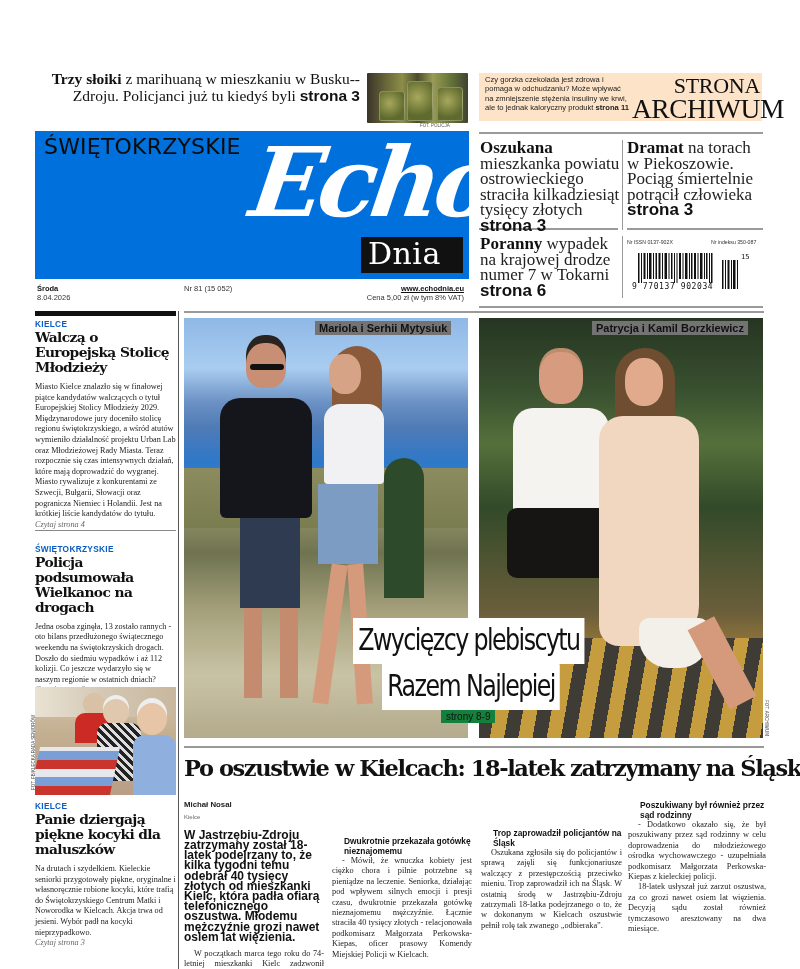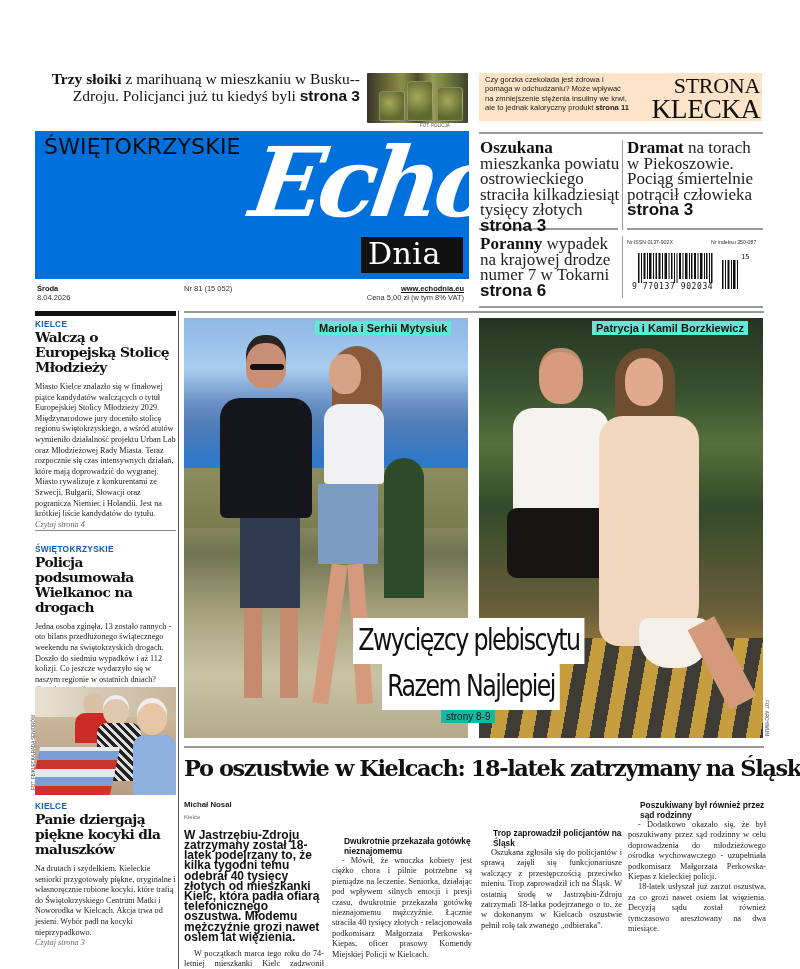--- a/index.html
+++ b/index.html
@@ -65,26 +65,26 @@
   .left-ref { font-family: "Liberation Serif", serif; font-style: italic; font-size: 8.2px; line-height: 10px; color: #666; }
   .left-top-bar { height: 5px; background: #111; width: 141px; }
   #left-photo { left: 35px; top: 687px; width: 141px; height: 108px; overflow: hidden; background: linear-gradient(180deg,#d9c9b2 0%,#c4b093 40%,#b89e84 100%); }
   #left-photo-credit { left: 31px; top: 690px; width: 8px; height: 100px; }
   #left-photo-credit span { display: block; transform: rotate(-90deg) translateX(-100px); transform-origin: 0 0; font-family: "Liberation Sans", sans-serif; font-size: 4.5px; color: #444; white-space: nowrap; width: 100px; }
   #left-vrule { left: 178px; top: 311px; height: 658px; width: 1px; background: #555; }
 
   
   #photo-a { left: 184px; top: 318px; width: 284px; height: 420px; overflow: hidden; background: linear-gradient(180deg,#8fb8e5 0%,#a9cdf0 12%,#6c91c4 20%,#4f7bb6 26%,#2f78c8 34%,#3b83c9 42%,#8a8c62 48%,#6f7350 56%,#a6a17c 70%,#c9c3a5 85%,#b4aa8c 100%); }
   #photo-b { left: 479px; top: 318px; width: 284px; height: 420px; overflow: hidden; background: linear-gradient(180deg,#263522 0%,#3a5230 18%,#56703b 30%,#324a29 45%,#6b5e3b 70%,#9b7b3a 80%,#4c4940 90%,#c29a45 100%); }
-  .photo-caption { font-family: "Liberation Sans", sans-serif; font-weight: bold; font-size: 11px; background: #5eead4; color: #111; padding: 1px 4px; white-space: nowrap; }
+  .photo-caption { font-family: "Liberation Sans", sans-serif; font-weight: bold; font-size: 11px; background: #737373; color: #111; padding: 1px 4px; white-space: nowrap; }
   #caption-a { left: 315px; top: 321px; }
   #caption-b { left: 592px; top: 321px; }
   #plebiscyt-1 { left: 353px; top: 618px; height: 46px; background: #fff; padding: 0 6px; font-family: "DejaVu Sans Condensed", "DejaVu Sans", sans-serif; font-size: 30px; line-height: 44px; color: #111; letter-spacing: -1.8px; transform: scaleX(0.88); transform-origin: left; white-space: nowrap; }
   #plebiscyt-2 { left: 382px; top: 664px; height: 46px; background: #fff; padding: 0 6px; font-family: "DejaVu Sans Condensed", "DejaVu Sans", sans-serif; font-size: 30px; line-height: 44px; color: #111; letter-spacing: -1.8px; transform: scaleX(0.88); transform-origin: left; white-space: nowrap; }
-  #plebiscyt-pages { left: 441px; top: 710px; background: #14b8a6; padding: 1px 5px; font-family: "Liberation Sans", sans-serif; font-size: 10px; color: #111; }
+  #plebiscyt-pages { left: 441px; top: 710px; background: #15803d; padding: 1px 5px; font-family: "Liberation Sans", sans-serif; font-size: 10px; color: #111; }
   #photo-b-credit { left: 762px; top: 700px; width: 8px; height: 40px; }
   #photo-b-credit span { display: block; transform: rotate(90deg); transform-origin: 0 0; font-family: "Liberation Sans", sans-serif; font-size: 4.5px; color: #444; white-space: nowrap; position: absolute; left: 7px; top: 0; }
 
   
   #main-rule { left: 184px; top: 746px; width: 580px; height: 1.5px; background: #999; }
   #main-headline { left: 184px; top: 755px; font-family: "DejaVu Serif", serif; font-weight: bold; font-size: 22.5px; letter-spacing: -1.4px; color: #111; white-space: nowrap; }
   .col { font-family: "Liberation Serif", serif; font-size: 8.3px; line-height: 10.4px; color: #222; text-align: justify; }
   .col .sub { font-family: "Liberation Sans", sans-serif; font-weight: bold; font-size: 8.4px; line-height: 10px; color: #111; padding-left: 12px; text-align: left; margin-top: 9px; }
   .col p { text-indent: 0; }
   .col .ind { text-indent: 10px; }
@@ -108,21 +108,21 @@
   <div class="jar" style="left:70px;height:34px;"></div>
 </div>
 <div id="teaser-photo-credit" class="abs">FOT. POLICJA</div>
 
 <div id="health-box" class="abs"></div>
 <div id="health-text" class="abs">
   <span>Czy gorzka czekolada jest zdrowa i pomaga w odchudzaniu? Może wpływać na zmniejszenie stężenia insuliny we krwi, ale to jednak kaloryczny produkt </span><b>strona 11</b>
 </div>
 <div id="health-title" class="abs">
   <div class="l1">STRONA</div>
-  <div class="l2">KLECKA</div>
+  <div class="l2">ARCHIWUM</div>
 </div>
 
 <div id="masthead" class="abs"></div>
 <div id="region-name" class="abs">ŚWIĘTOKRZYSKIE</div>
 <div id="echo-logo" class="abs">Echo</div>
 <div id="dnia-box" class="abs"></div>
 <div id="dnia-text" class="abs">Dnia</div>
 
 <div id="issue-day" class="abs issue">Środa</div>
 <div id="issue-date" class="abs issue">8.04.2026</div>

